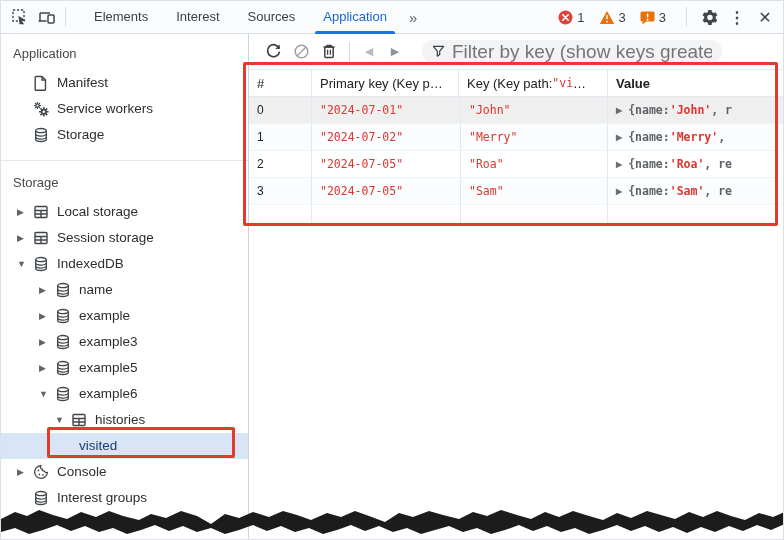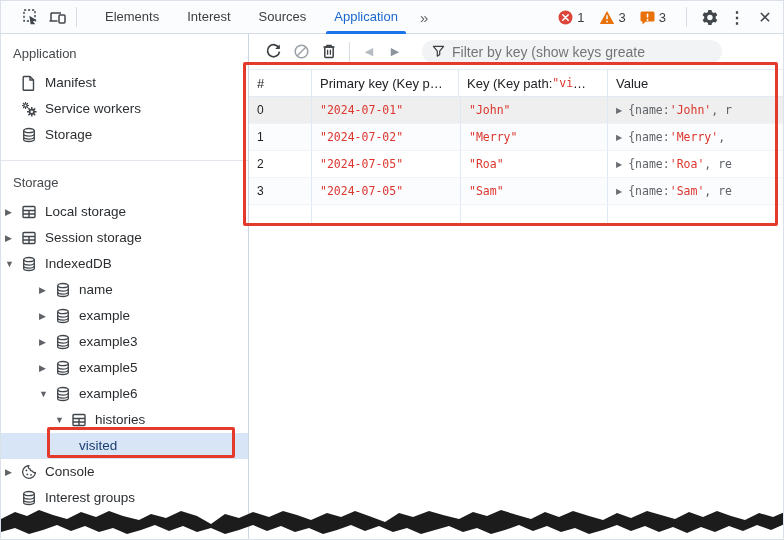--- a/index.html
+++ b/index.html
@@ -7,21 +7,21 @@
   .devtools {
     position:relative; width:784px; height:540px;
     font-family:"Liberation Sans", sans-serif;
     background:#fff; border:1px solid #dbe1e8; overflow:hidden;
     color:#202124;
   }
   
   .topbar {
     height:33px; display:flex; align-items:center;
     background:#fbfcfd; border-bottom:1px solid #d7dde5;
-    padding-left:17px; position:relative; z-index:2;
+    padding-left:6px; position:relative; z-index:2;
   }
   .tb-icon { width:26px; height:26px; display:flex; align-items:center; justify-content:center; cursor:pointer; }
   .vdiv { width:1px; height:20px; background:#d7dde5; margin:0 6px; }
   .tabs { display:flex; height:33px; margin-left:8px; }
   .tab {
     padding:0 14px; font-size:13px; line-height:31px; color:#3c4043;
     cursor:pointer; white-space:nowrap; position:relative;
   }
   .tab.active { color:#1967d2; }
   .tab.active::after {
@@ -37,50 +37,50 @@
   .body { display:flex; height:507px; }
   .sidebar {
     width:248px; border-right:1px solid #ccd7e4; background:#fff;
     padding-top:10px; font-size:13.5px; position:relative; flex:none;
   }
   .section-title { font-size:13px; color:#45494d; margin:2px 0 9px 12px; }
   .tree-row { height:26px; display:flex; align-items:center; cursor:pointer; white-space:nowrap; color:#2b2e31; }
   .tree-row .arrow { width:16px; font-size:9px; color:#5f6368; text-align:left; flex:none; }
   .tree-row .ticon { width:17px; height:17px; margin-right:7px; flex:none; display:flex; align-items:center; }
   .tree-row .lbl { line-height:1; }
-  .pl1 { padding-left:4px; }
+  .pl1 { padding-left:16px; }
   .pl2 { padding-left:38px; }
   .pl3 { padding-left:54px; }
   .selected-row { background:#d8e5f7; color:#1c3e6f; padding-left:78px; }
   .side-divider { border-top:1px solid #e2e7ee; margin-top:12px; padding-top:2px; }
   .storage-head { margin-top:12px; }
   
   .main { flex:1; display:flex; flex-direction:column; background:#fff; min-width:0; }
   .mtoolbar { height:36px; display:flex; align-items:center; padding-left:10px; border-bottom:1px solid #e8ecf1; flex:none; }
   .mt-btn { width:28px; height:26px; display:flex; align-items:center; justify-content:center; cursor:pointer; }
   .nav-arrow { font-size:11px; width:26px; text-align:center; cursor:pointer; }
   .nav-prev { color:#b7bcc2; }
   .nav-next { color:#8e949b; }
   .filter-pill {
     margin-left:14px; width:300px; height:23px; background:#f1f3f4;
     border-radius:12px; display:flex; align-items:center; padding:0 10px;
     gap:7px; overflow:hidden; flex:none;
   }
   .filter-pill input {
-    border:none; outline:none; background:transparent; font-size:14px;
+    border:none; outline:none; background:transparent; font-size:19px;
     color:#5f6368; width:260px; font-family:"Liberation Sans", sans-serif;
   }
   
   .grid { position:relative; font-size:13px; flex:none; }
   .grow { display:flex; height:27px; align-items:stretch; }
   .gcell { border-right:1px solid #dfe8f3; padding:0 0 0 8px; display:flex; align-items:center; overflow:hidden; white-space:nowrap; }
   .c-idx { width:63px; flex:none; }
   .c-key { width:149px; flex:none; }
   .c-pri { width:147px; flex:none; }
-  .c-val { flex:1; border-right:none; }
+  .c-val { flex:1; border-right:none;font-weight:bold; }
   .ghead { border-bottom:1px solid #e3e9f0; color:#202124; }
   .ghead .gcell { font-size:13px; }
   .drow { border-bottom:1px solid #f0f3f7; }
   .mono { font-family:"DejaVu Sans Mono", monospace; font-size:11.5px; }
   .red { color:#dc362e; }
   .gray { color:#5f6368; }
   .idx-num { font-size:12px; color:#202124; }
   .expander { font-size:8px; color:#6b6f73; margin-right:6px; cursor:pointer; }
   .filler { height:18px; }
   

